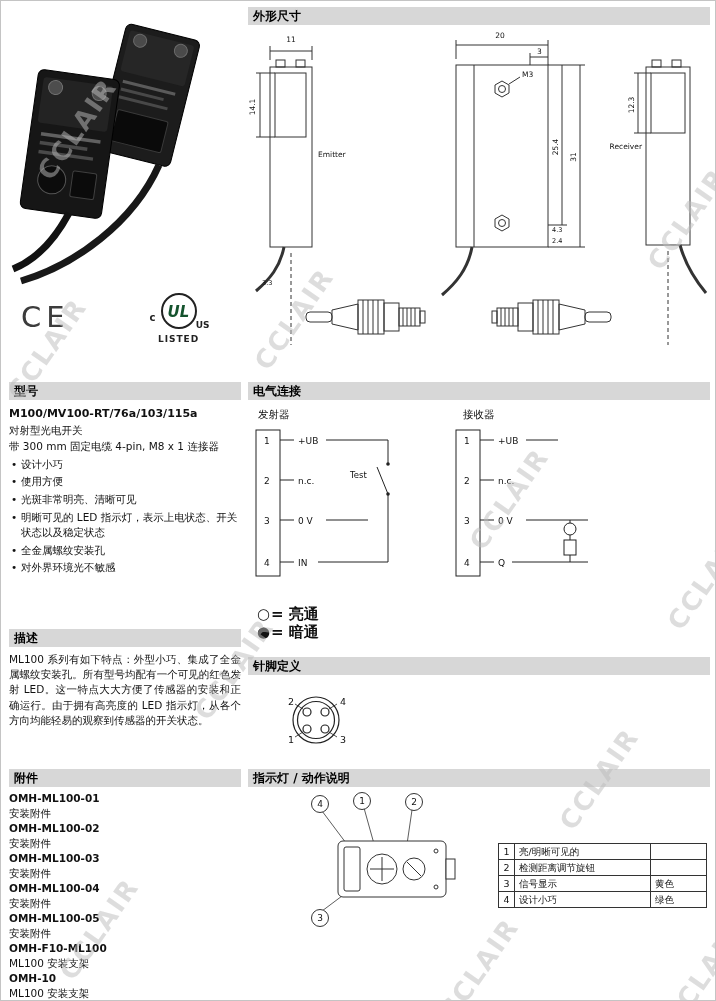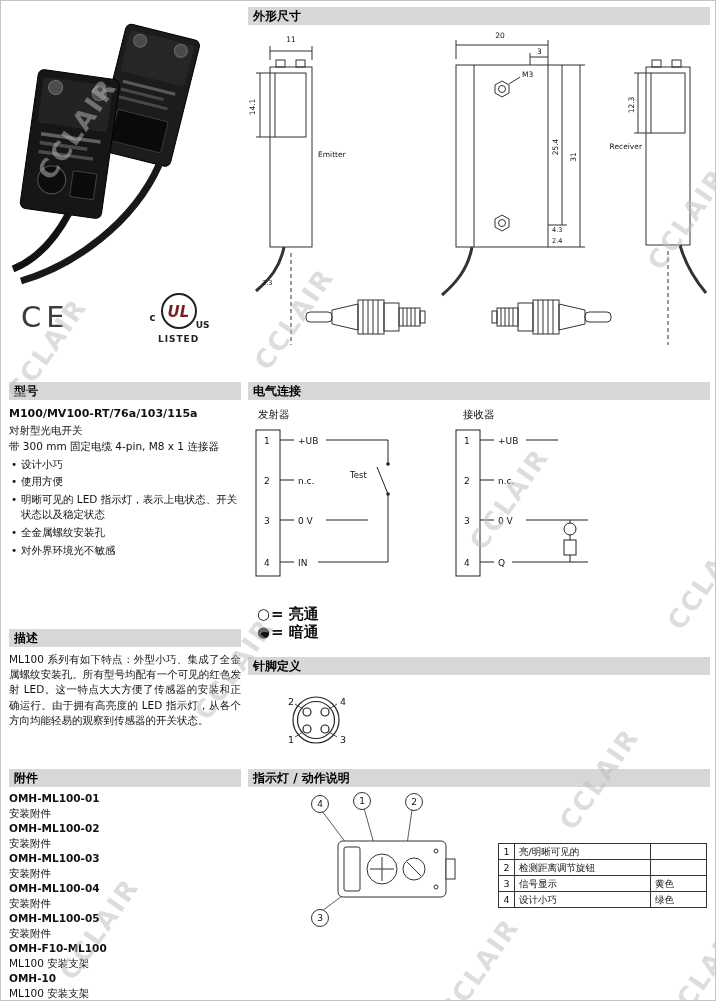--- a/index.html
+++ b/index.html
@@ -26,21 +26,21 @@
   .acc-list { margin-top:4px; }
   .acc-name { font-weight:bold; line-height:15px; }
   .acc-desc { line-height:15px; }
   .certs { display:flex; align-items:flex-start;gap:40px; }
   .ce-mark { font-size:29px; color:#3c3c3c; letter-spacing:5px; font-weight:400; }
   .ul-wrap { position:relative; margin-left:34px; margin-top:-4px; width:70px; text-align:center; }
   .ul-circle {
     display:inline-block; width:36px; height:36px; border:2.5px solid #222;
     border-radius:50%; position:relative;
   }
-  .ul-letters { position:absolute; left:5px; top:7px; font-weight:bold; font-style:italic; font-size:15px; color:#7f1d1d; }
+  .ul-letters { position:absolute; left:5px; top:7px; font-weight:bold; font-style:italic; font-size:15px; color:#14532d; }
   .ul-c { position:absolute; left:6px; top:18px; font-size:10px; font-weight:bold; color:#222; }
   .ul-us { position:absolute; right:4px; top:26px; font-size:9px; font-weight:bold; color:#222; }
   .ul-listed { font-size:9px; font-weight:bold; letter-spacing:1px; color:#222; margin-top:0px; }
   .legend-line { line-height:18px; font-size:15px;font-weight:bold; }
   .legend-line .sym { display:inline-block; width:14px; }
   table.ind-table { border-collapse:collapse; background:#fff; }
   table.ind-table td {
     border:1px solid #333; padding:0 4px; height:16px;
     font-size:9.5px; white-space:nowrap; color:#111;
   }
@@ -115,20 +115,21 @@
     <div class="sec-header">型号</div>
     <div class="model-title">M100/MV100-RT/76a/103/115a</div>
     <div class="model-line">对射型光电开关</div>
     <div class="model-line">带 300 mm 固定电缆 4-pin, M8 x 1 连接器</div>
   </div>
 
   <div class="abs col-l" style="left:8px;top:453px">
     <ul class="features">
       <li>设计小巧</li>
       <li>使用方便</li>
+      <li>光斑非常明亮、清晰可见</li>
       <li>明晰可见的 LED 指示灯，表示上电状态、开关状态以及稳定状态</li>
       <li>全金属螺纹安装孔</li>
       <li>对外界环境光不敏感</li>
     </ul>
   </div>
 
   <div class="abs col-l" style="left:8px;top:628px">
     <div class="sec-header">描述</div>
     <div class="desc-text">ML100 系列有如下特点：外型小巧、集成了全金属螺纹安装孔。所有型号均配有一个可见的红色发射 LED。这一特点大大方便了传感器的安装和正确运行。由于拥有高亮度的 LED 指示灯，从各个方向均能轻易的观察到传感器的开关状态。</div>
   </div>

